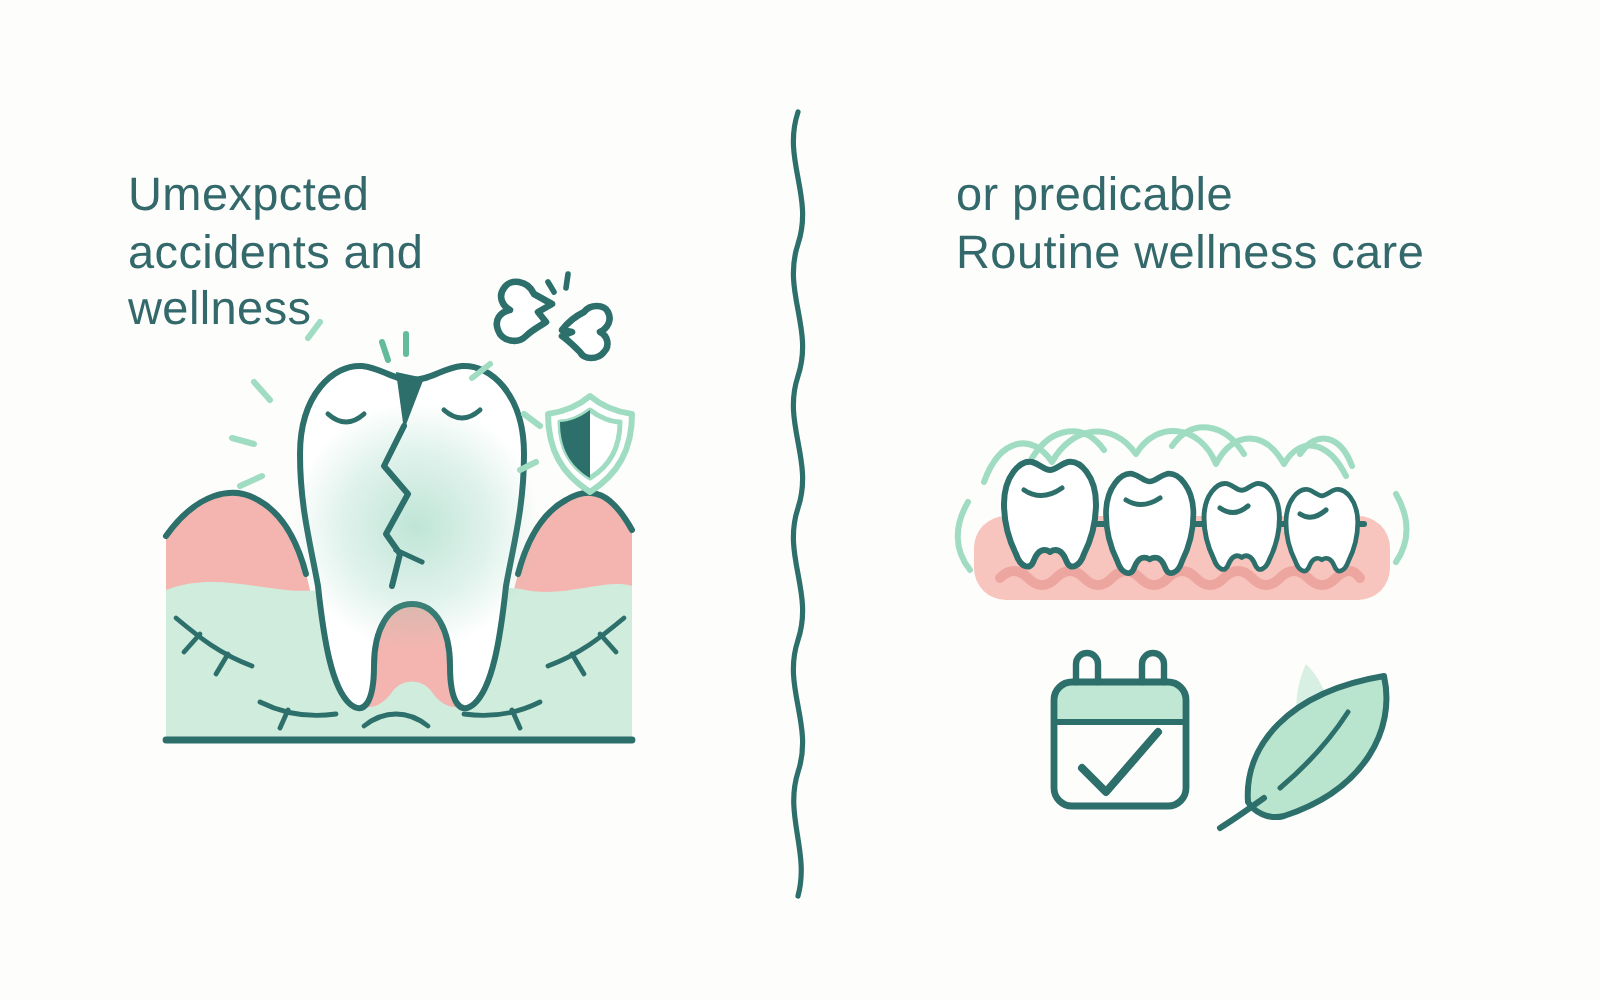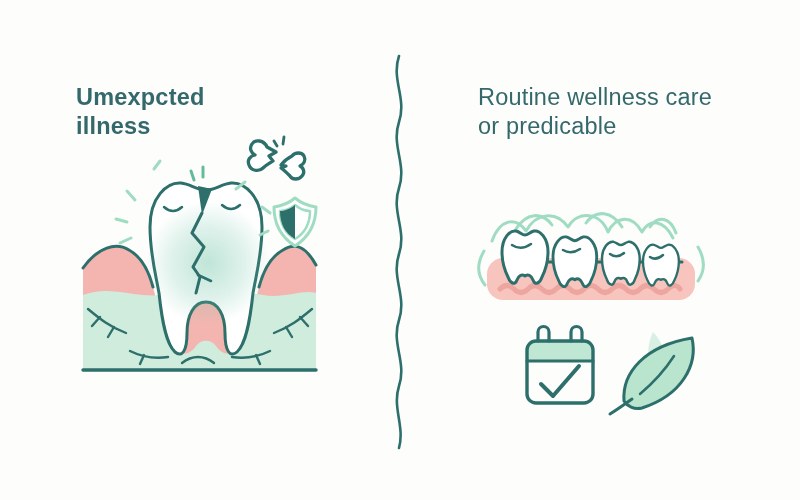--- a/index.html
+++ b/index.html
@@ -10,21 +10,21 @@
   *{margin:0;padding:0;box-sizing:border-box;}
   html,body{background:#e8e8e8;}
   .canvas{
     position:relative; width:800px; height:500px; background:var(--bg);
     overflow:hidden; font-family:"Liberation Sans", sans-serif;
   }
   .heading{
     position:absolute; color:var(--ink); font-size:23.5px; line-height:28.6px;
     font-weight:500; letter-spacing:0.2px; white-space:nowrap;
   }
-  .heading-left{ left:76px; top:83px;font-weight:bold; }
+  .heading-left{ left:64px; top:83px; }
   .heading-right{ left:478px; top:83px; }
   svg{position:absolute; overflow:visible;}
   .svg-left{ left:70px; top:125px; }
   .svg-right{ left:460px; top:193px; }
   .svg-divider{ left:383px; top:52px; }
   .s-ink{stroke:var(--stroke); fill:none; stroke-linecap:round; stroke-linejoin:round;}
   .s-mint{stroke:var(--mint); fill:none; stroke-linecap:round; stroke-linejoin:round;}
   .s-mintmid{stroke:var(--mint-mid); fill:none; stroke-linecap:round;}
   .s-pinkdeep{stroke:var(--pink-deep); fill:none; stroke-linecap:round;}
   .f-white{fill:#ffffff;}
@@ -37,26 +37,27 @@
   .f-leaf{fill:var(--leaf);}
   .tooth{fill:#ffffff; stroke:var(--stroke); stroke-width:3; stroke-linejoin:round;}
 </style>
 </head>
 <body>
 
 <div class="canvas" style="background: rgb(253, 253, 252);">
 
   <div class="heading heading-left">
     <div>Umexpcted</div>
-    <div>illness</div>
+    <div>accidents and</div>
+    <div>wellness</div>
   </div>
 
   <div class="heading heading-right">
+    <div>or predicable</div>
     <div>Routine wellness care</div>
-    <div>or predicable</div>
   </div>
 
   <svg class="svg-divider" width="32" height="402" viewBox="0 0 32 402">
     <path class="s-ink" stroke-width="2.6" d="M16,4 C8,28 24,46 16,70 C8,94 24,112 16,136 C8,160 24,178 16,202 C8,226 24,244 16,268 C8,292 24,310 16,334 C9,356 22,374 16,396"></path>
   </svg>
 
   <svg class="svg-left" width="260" height="255" viewBox="0 0 260 255">
     <defs>
       <radialGradient id="smudgeGrad" cx="50%" cy="50%" r="50%">
         <stop offset="0%" stop-color="var(--smudge)" stop-opacity="0.45"></stop>

